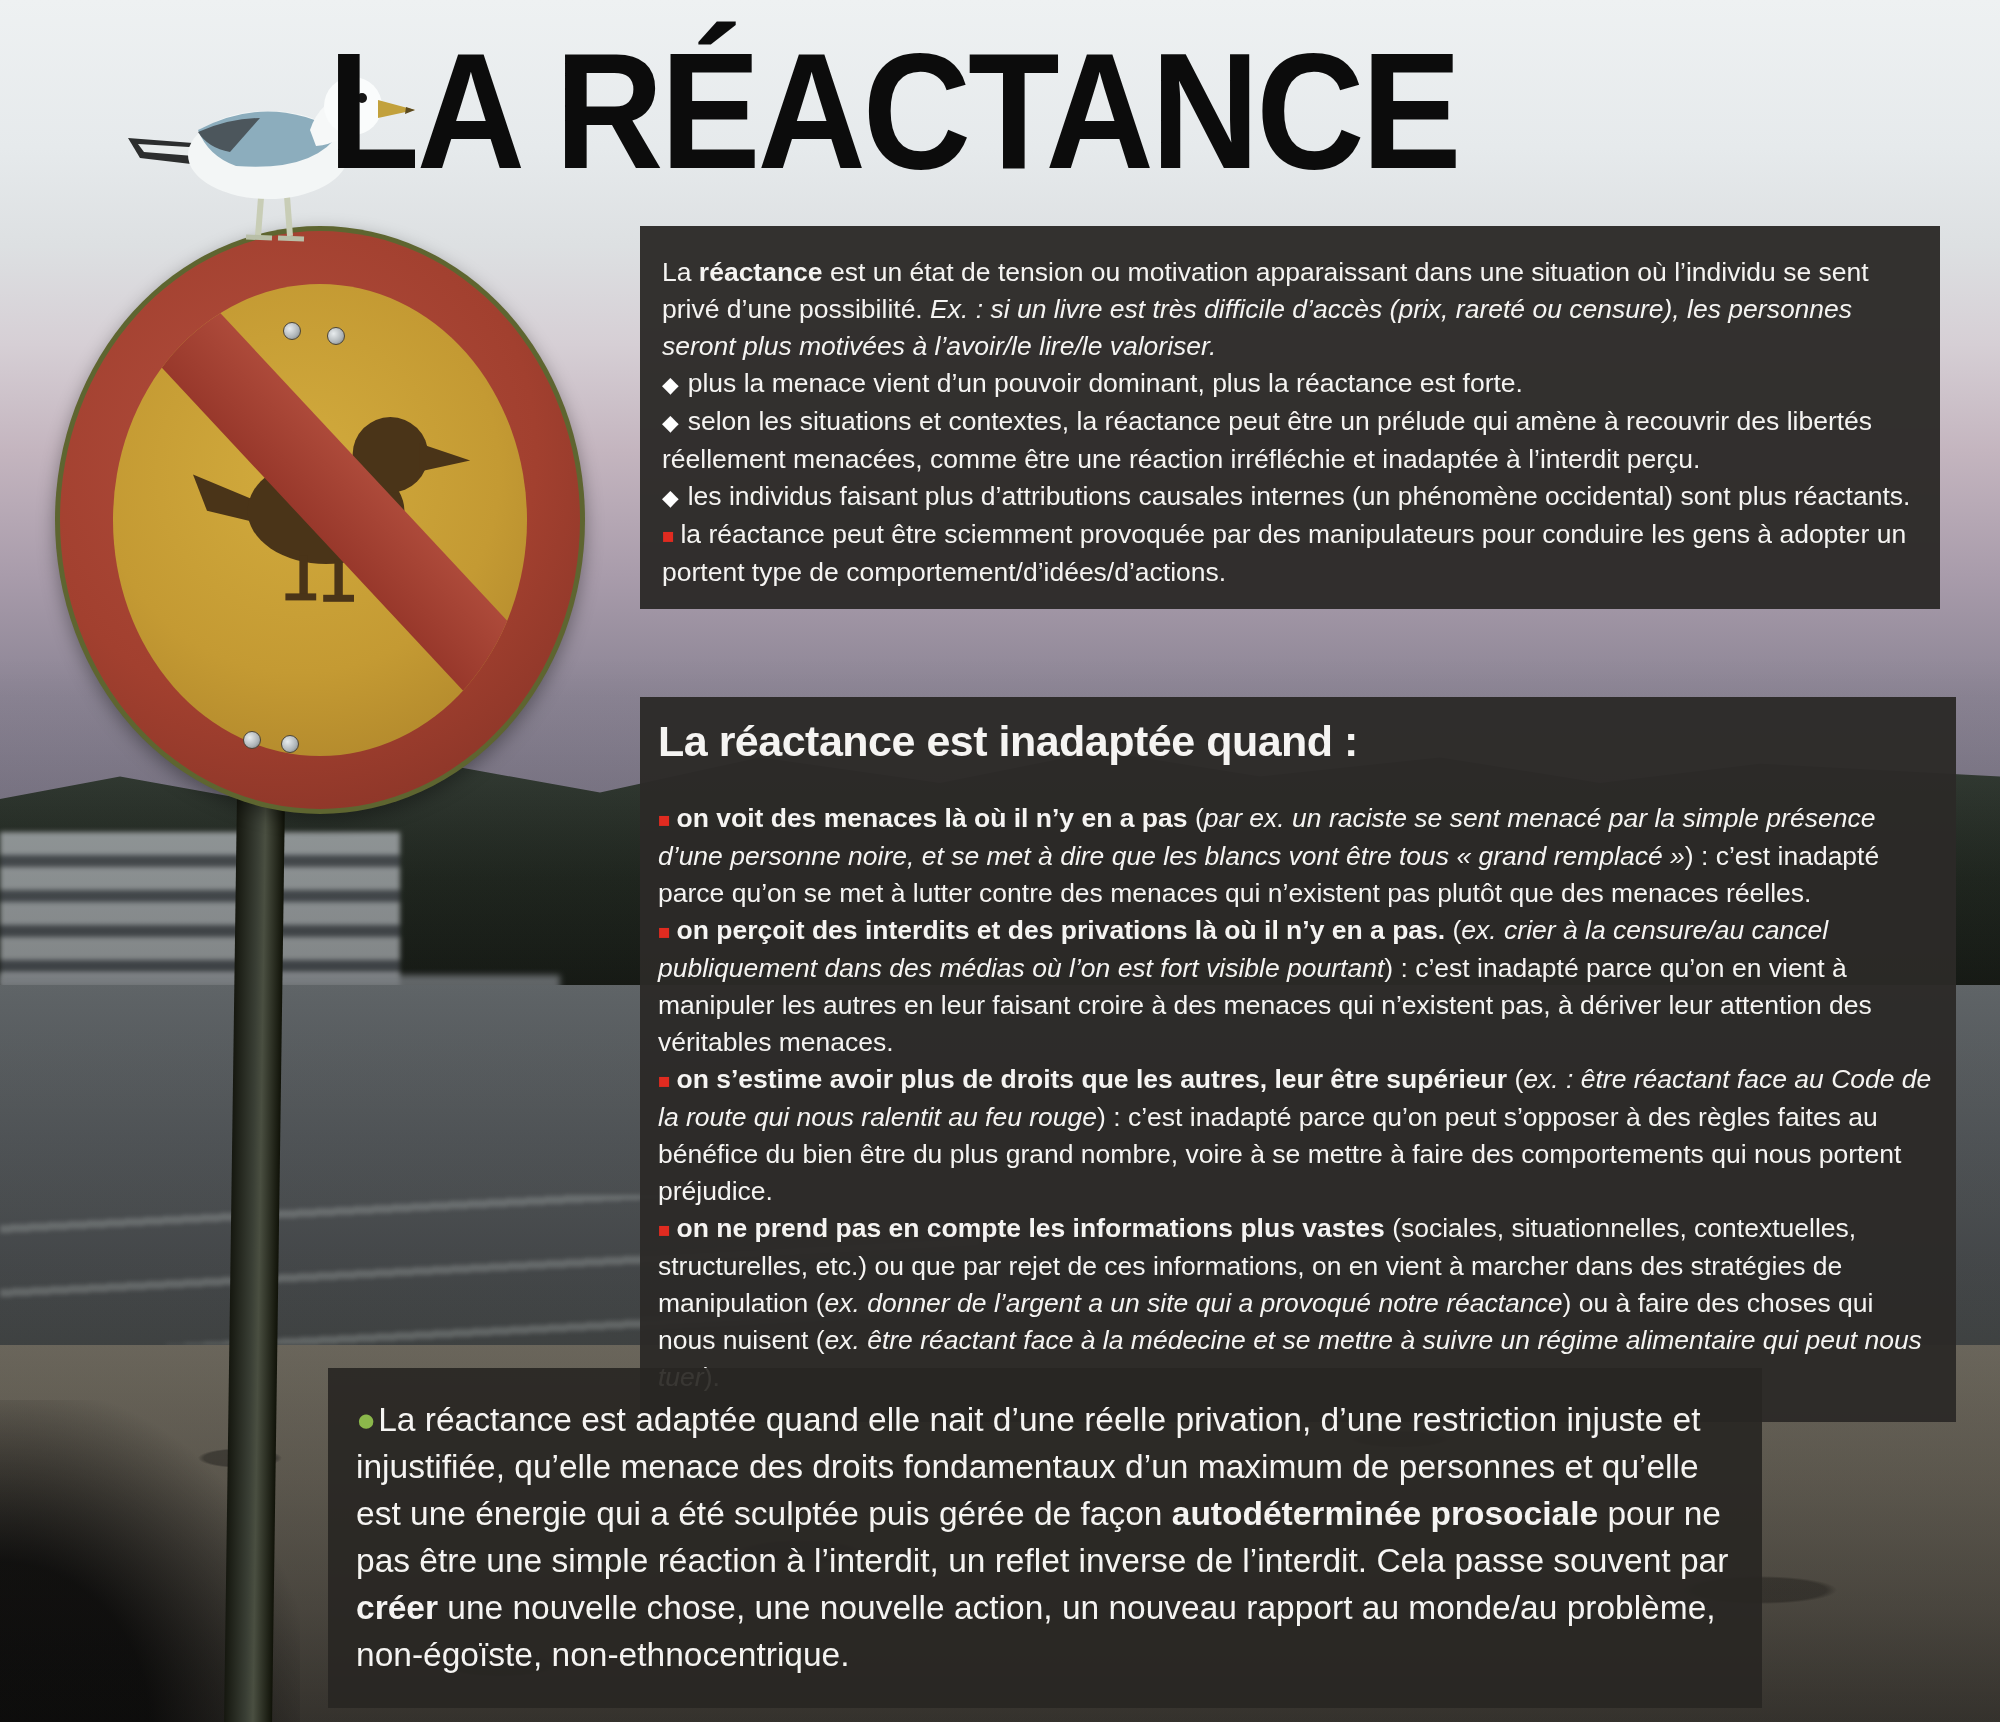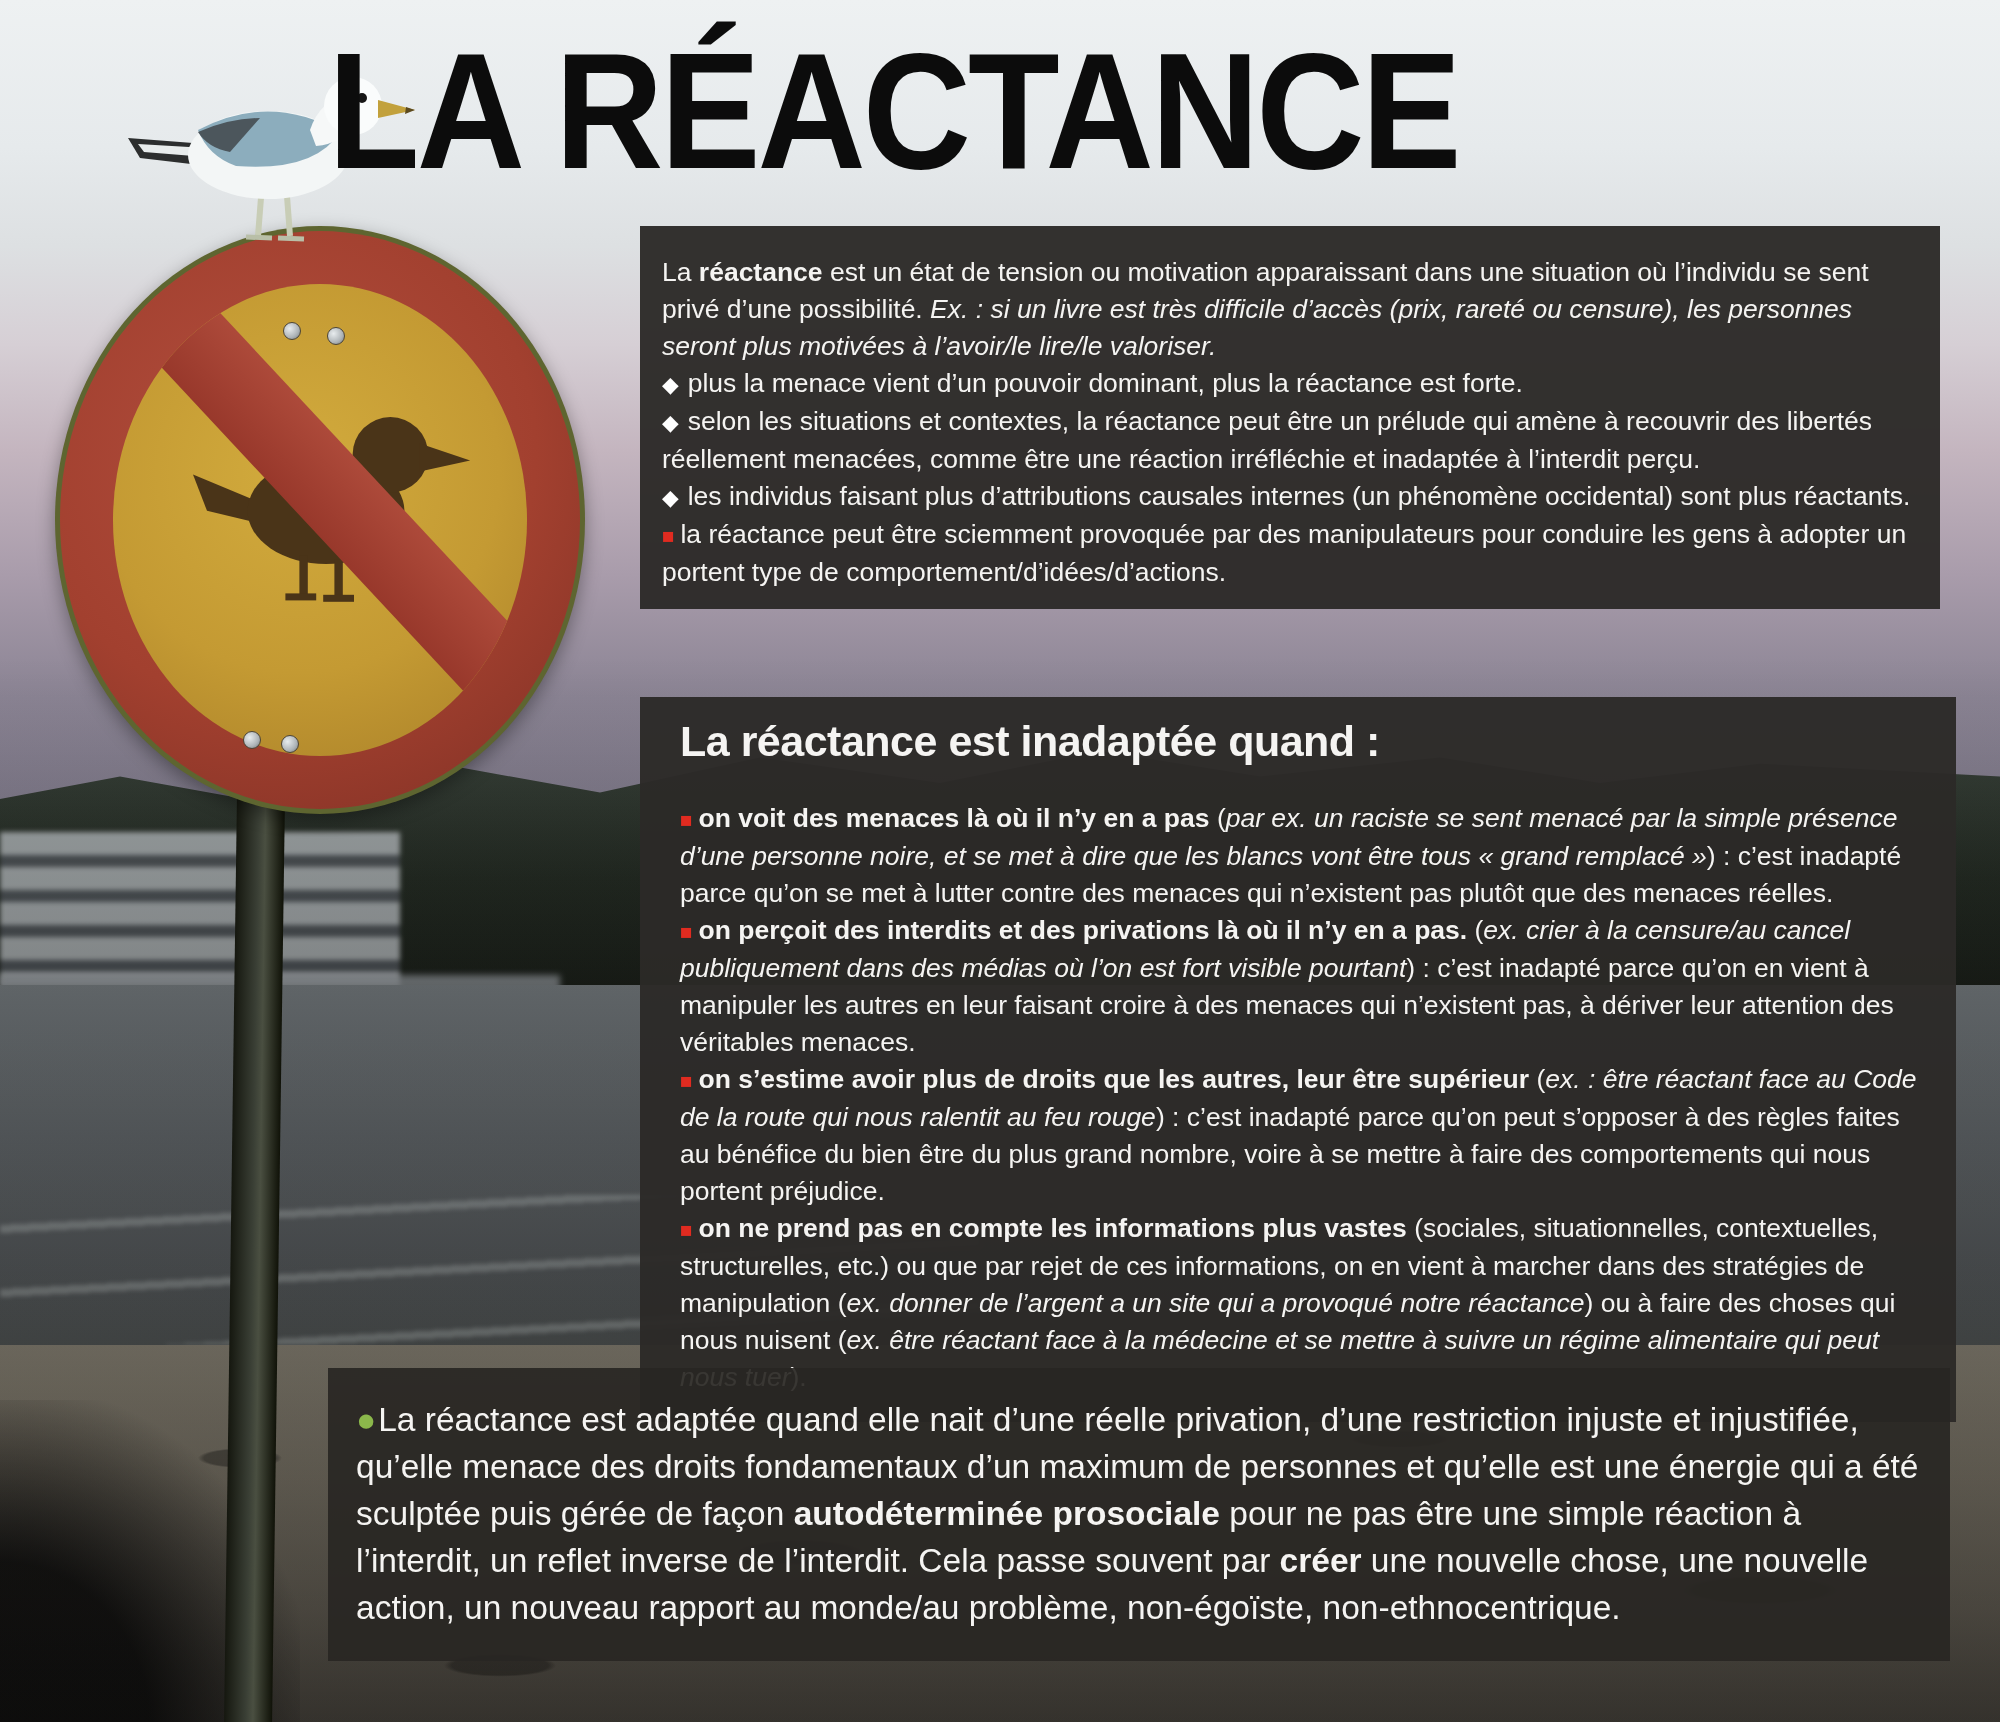--- a/index.html
+++ b/index.html
@@ -108,25 +108,25 @@
     position:absolute; z-index:10; color:#f5f4f2; box-sizing:border-box;
   }
   .block-dark { background:rgba(44,42,40,.96); }
   .block-def {
     left:640px; top:226px; width:1300px;
     padding:28px 24px 18px 22px;
     font-size:26.5px; line-height:37px;
   }
   .block-inadapt {
     left:640px; top:697px; width:1316px;
-    padding:20px 24px 26px 40px;
+    padding:20px 24px 26px 18px;
     font-size:26.5px; line-height:37px;
   }
   .block-adapt {
-    left:328px; top:1368px; width:1622px;
+    left:328px; top:1368px; width:1434px;
     background:rgba(40,38,35,.92);
     padding:28px 30px 30px 28px;
     font-size:33.5px; line-height:47px;
   }
   .block-heading {
     font-size:43px; font-weight:bold; letter-spacing:-.5px;
     margin:6px 0 40px 0;
   }
   .bullet-line { margin:0; }
   .seg-normal { font-style:normal; font-weight:normal; }

